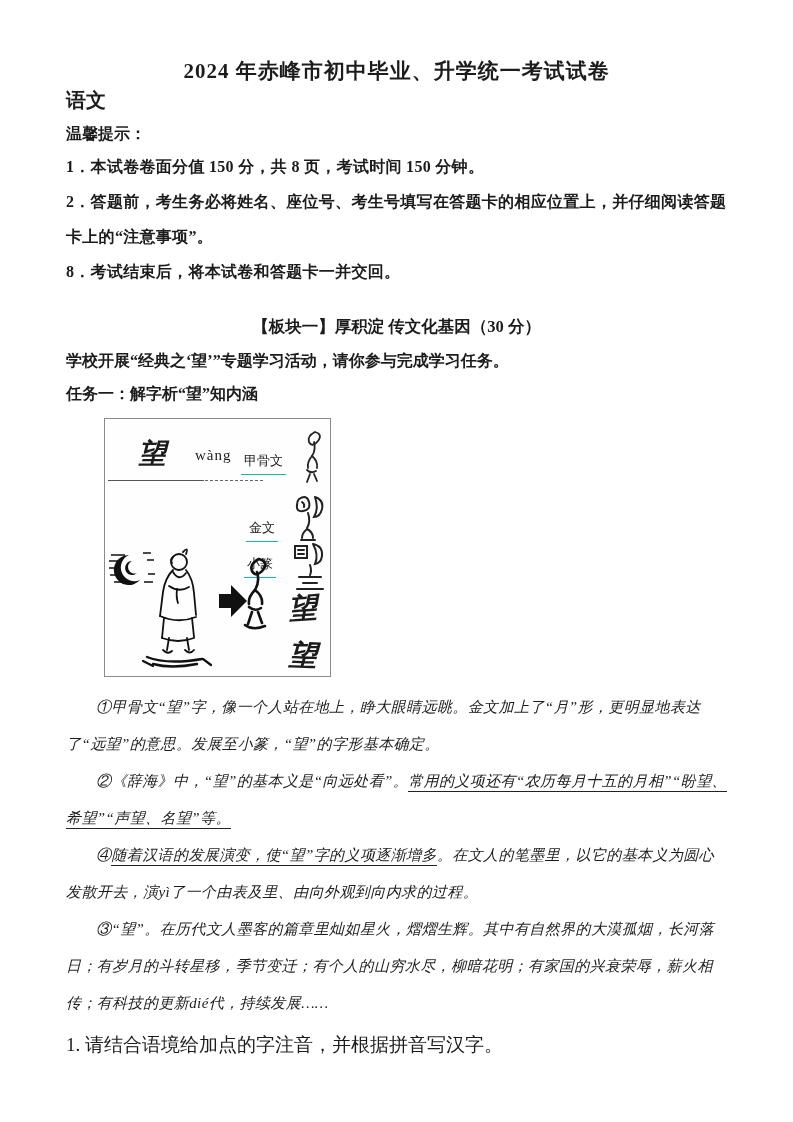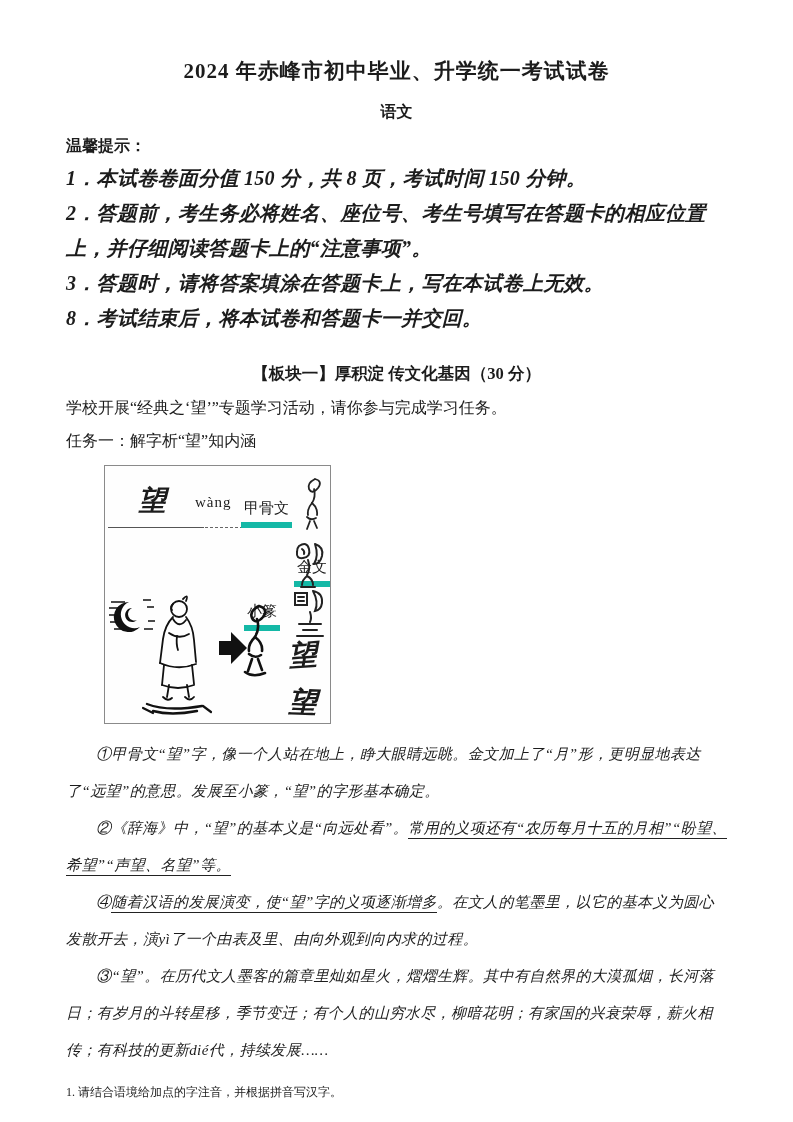--- a/index.html
+++ b/index.html
@@ -17,48 +17,45 @@
     position: relative;
   }
   .title {
     text-align: center;
     font-size: 21px;
     font-weight: bold;
     letter-spacing: 1px;
     line-height: 30px;
   }
   .subject {
-    text-align: center;
-    font-size: 16px;
-    font-weight: bold;
-    margin-top: 12px;
+    font-size: 20px;
+    font-weight: bold;
     line-height: 28px;
   }
   .notice-heading {
     font-weight: bold;
     font-size: 16px;
     margin-top: 5px;
     line-height: 30px;
   }
   .notice-item {
     font-weight: bold;
-    font-size: 20px;
+    font-size: 16px;
     line-height: 35px;
     letter-spacing: 0.3px;
-    font-style: italic;
   }
   .section-heading {
     text-align: center;
     font-weight: bold;
     font-size: 16.5px;
     line-height: 34px;
     margin-top: 21px;
   }
   .intro, .task {
-    font-weight: normal;
+    font-weight: bold;
     font-size: 16px;
     line-height: 33px;
   }
   
   .figure-box {
     position: relative;
     margin: 8px 0 0 38px;
     width: 227px; height: 259px;
     border: 1px solid #8a8a8a;
     background: #fefefe;
@@ -75,27 +72,27 @@
   .fig-line-solid {
     position: absolute; left: 3px; top: 61px;
     width: 96px; border-top: 1.5px solid #555;
   }
   .fig-line-dash {
     position: absolute; left: 100px; top: 61px;
     width: 58px; border-top: 1.5px dashed #666;
   }
   .script-label {
     position: absolute;
-    font-size: 15px;
-    border-bottom: 6px solid #14b8a6;
+    font-size: 13px;
+    border-bottom: 1px solid #14b8a6;
     padding: 0 3px 4px 3px;
     font-family: Liberation Serif, serif;
   }
   .lbl-jiagu { left: 136px; top: 33px; }
-  .lbl-jin   { left: 141px; top: 92px; margin-left: 48px; }
+  .lbl-jin   { left: 141px; top: 100px; }
   .lbl-zhuan { left: 139px; top: 136px; }
   .glyph-svg { position: absolute; }
   .g-oracle { left: 196px; top: 10px; }
   .g-bronze { left: 188px; top: 74px; }
   .g-seal   { left: 186px; top: 122px; }
   .evo-char {
     position: absolute;
     font-size: 29px;
     font-weight: bold;
     font-style: italic;
@@ -108,39 +105,38 @@
   .paragraphs { margin-top: 12px; }
   .para {
     font-size: 15px;
     line-height: 37px;
     text-indent: 2em;
     font-style: italic;
     letter-spacing: 0.4px;
   }
   .u { border-bottom: 1.2px solid #222; padding-bottom: 2px; }
   .question {
-    font-size: 12px;
+    font-size: 19px;
     line-height: 34px;
     margin-top: 6px;
     font-style: normal;
   }
 </style>
 </head>
 <body>
 
 <div class="page">
 
   <div class="title">2024 年赤峰市初中毕业、升学统一考试试卷</div>
   <div class="subject">语文</div>
 
   <div class="notice">
     <div class="notice-heading">温馨提示：</div>
     <div class="notice-item">1．本试卷卷面分值 150 分，共 8 页，考试时间 150 分钟。</div>
     <div class="notice-item">2．答题前，考生务必将姓名、座位号、考生号填写在答题卡的相应位置上，并仔细阅读答题卡上的“注意事项”。</div>
-    <div class="notice-item">3．答题时，请将答案填涂在答题卡上，写在本试卷上无效。</div>
     <div class="notice-item">8．考试结束后，将本试卷和答题卡一并交回。</div>
   </div>
 
   <div class="section-heading">【板块一】厚积淀 传文化基因（30 分）</div>
   <div class="intro">学校开展“经典之‘望’”专题学习活动，请你参与完成学习任务。</div>
   <div class="task">任务一：解字析“望”知内涵</div>
 
   <div class="figure-box">
     <div class="fig-hanzi">望</div>
     <div class="fig-pinyin">wàng</div>

